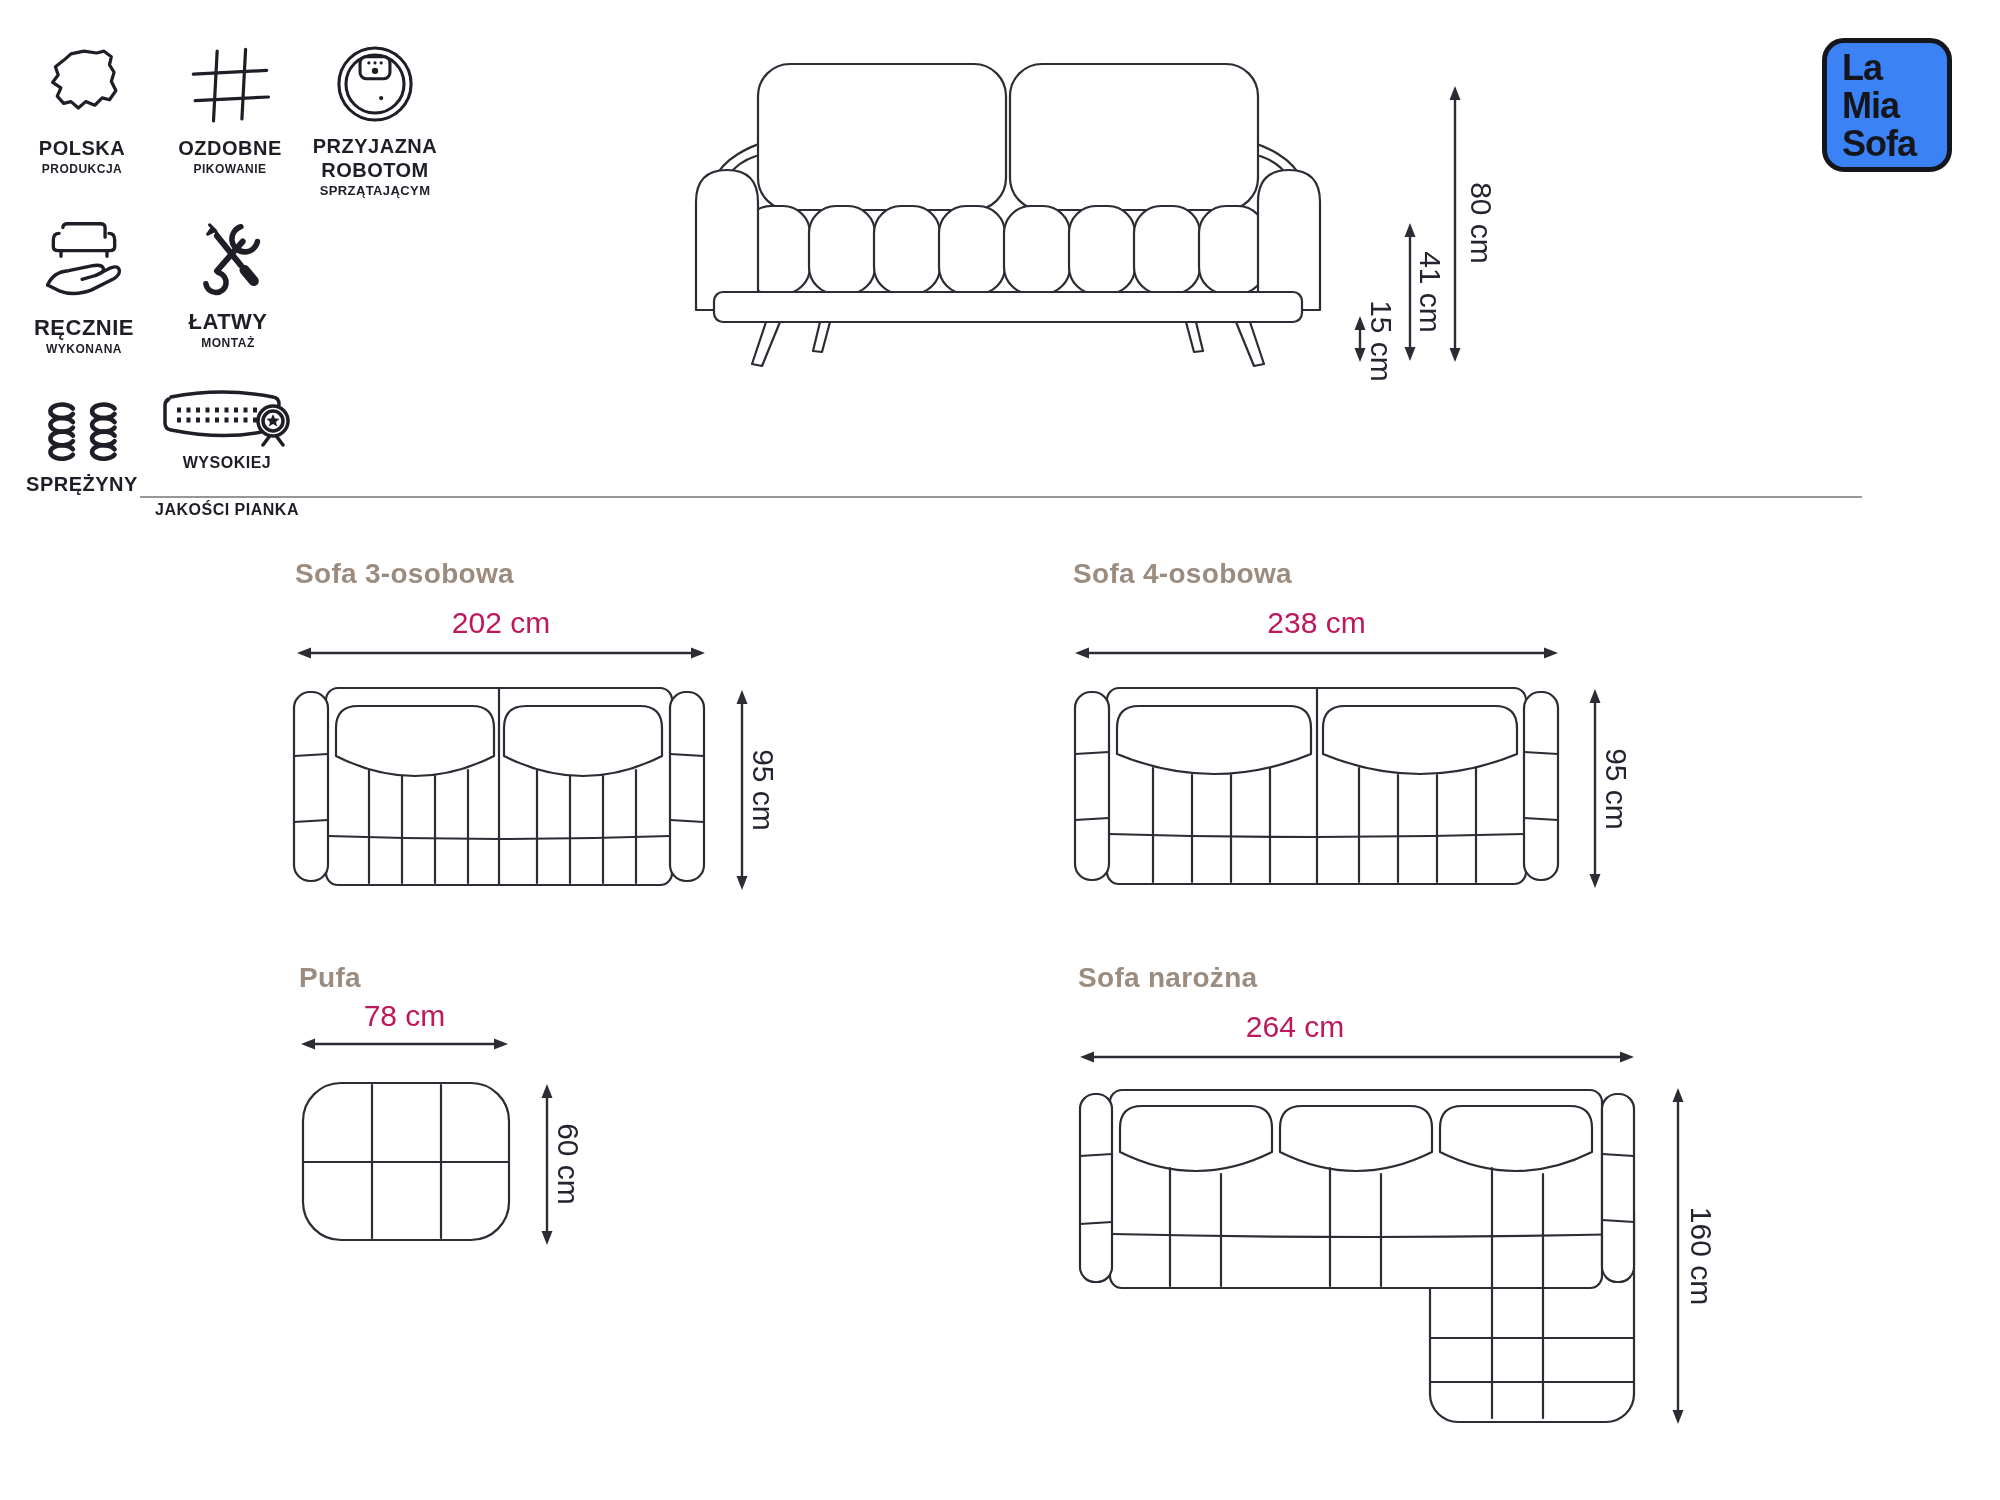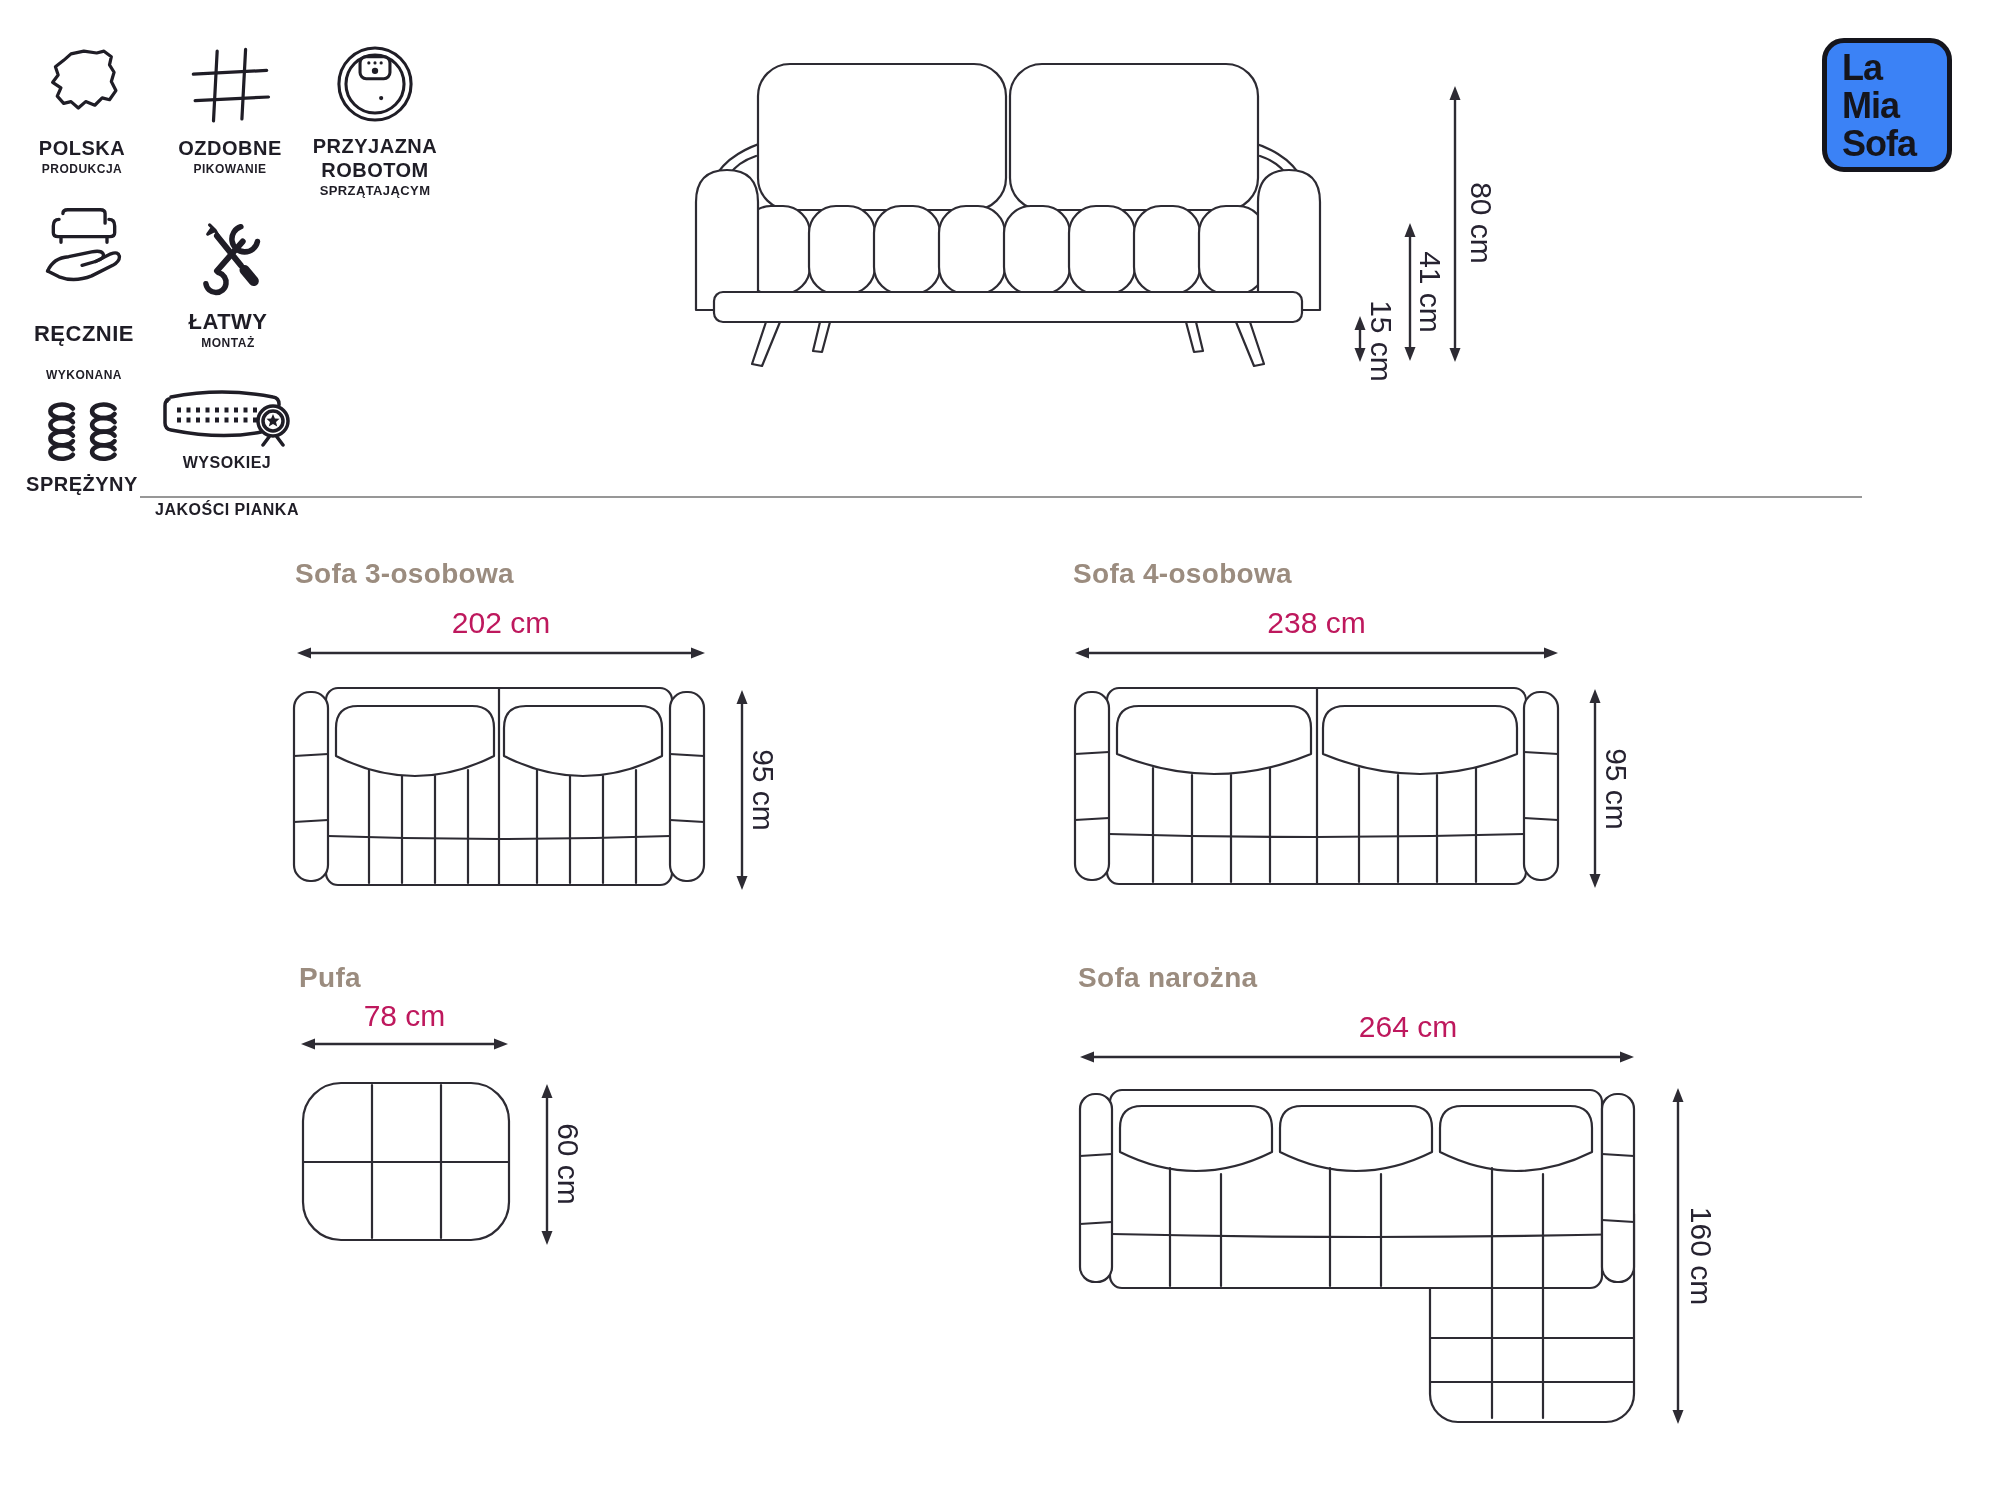--- a/index.html
+++ b/index.html
@@ -70,21 +70,21 @@
       <circle class="icon-fill" cx="50" cy="26" r="1.8"></circle>
       <circle class="icon-fill" cx="57" cy="26" r="1.8"></circle>
       <circle class="icon-fill" cx="50" cy="35" r="3.6"></circle>
       <circle class="icon-fill" cx="57" cy="66" r="2.4"></circle>
     </svg>
     <div class="feat-l1">PRZYJAZNA</div>
     <div class="feat-l1">ROBOTOM</div>
     <div class="feat-l3">SPRZĄTAJĄCYM</div>
   </div>
 
-  <div class="feature" style="left:24px;top:204px;width:120px;gap:20px;">
+  <div class="feature" style="left:24px;top:218px;width:120px;">
     <svg width="96" height="92" viewBox="0 0 100 96">
       <path class="icon-stroke" d="M28,10 Q28,6 33,6 L67,6 Q72,6 72,10 L72,20"></path>
       <path class="icon-stroke" d="M24,16 Q18,16 18,23 L18,30 Q18,34 23,34 L77,34 Q82,34 82,30 L82,23 Q82,16 76,16"></path>
       <path class="icon-stroke" d="M26,34 L26,40 M74,34 L74,40"></path>
       <path class="icon-stroke" d="M12,70 Q18,56 34,55 L58,50 Q68,48 70,52 Q72,57 62,60 L48,64"></path>
       <path class="icon-stroke" d="M62,60 L78,52 Q86,49 87,55 Q87,60 80,64 L58,75 Q40,82 24,76 L12,70"></path>
     </svg>
     <div class="feat-l1 big">RĘCZNIE</div>
     <div class="feat-l2">WYKONANA</div>
   </div>
@@ -269,21 +269,21 @@
     <line x1="4" y1="82" x2="208" y2="82"></line>
   </svg>
   <svg class="dim abs" style="left:539px;top:1082px;" width="16" height="165" viewBox="0 0 16 165">
     <line x1="8" y1="13" x2="8" y2="152"></line>
     <polygon points="8,2 2.5,16 13.5,16"></polygon>
       <polygon points="8,163 2.5,149 13.5,149"></polygon>
   </svg>
   <div class="vlabel" style="left:508px;top:1147px;">60 cm</div>
 
   <div class="section-title" style="left:1078px;top:962px;">Sofa narożna</div>
-  <div class="hlabel" style="left:1129px;top:1010px;width:558px;">264 cm</div>
+  <div class="hlabel" style="left:1016px;top:1010px;width:558px;">264 cm</div>
   <svg class="dim abs" style="left:1078px;top:1049px;" width="558" height="16" viewBox="0 0 558 16">
     <line x1="13" y1="8" x2="545" y2="8"></line>
     <polygon points="2,8 16,2.5 16,13.5"></polygon>
       <polygon points="556,8 542,2.5 542,13.5"></polygon>
   </svg>
   <svg class="draw abs" style="left:1078px;top:1086px;" width="560" height="339" viewBox="0 0 560 339">
     <rect class="w" x="352" y="100" width="204" height="236" rx="28"></rect>
     <rect class="w" x="32" y="4" width="492" height="198" rx="12"></rect>
     <path class="w" d="M 42,66 L 42,42 Q 42,20 64,20 L 172,20 Q 194,20 194,42 L 194,66 Q 118,104 42,66 Z"></path>
     <path class="w" d="M 202,66 L 202,42 Q 202,20 224,20 L 332,20 Q 354,20 354,42 L 354,66 Q 278,104 202,66 Z"></path>

